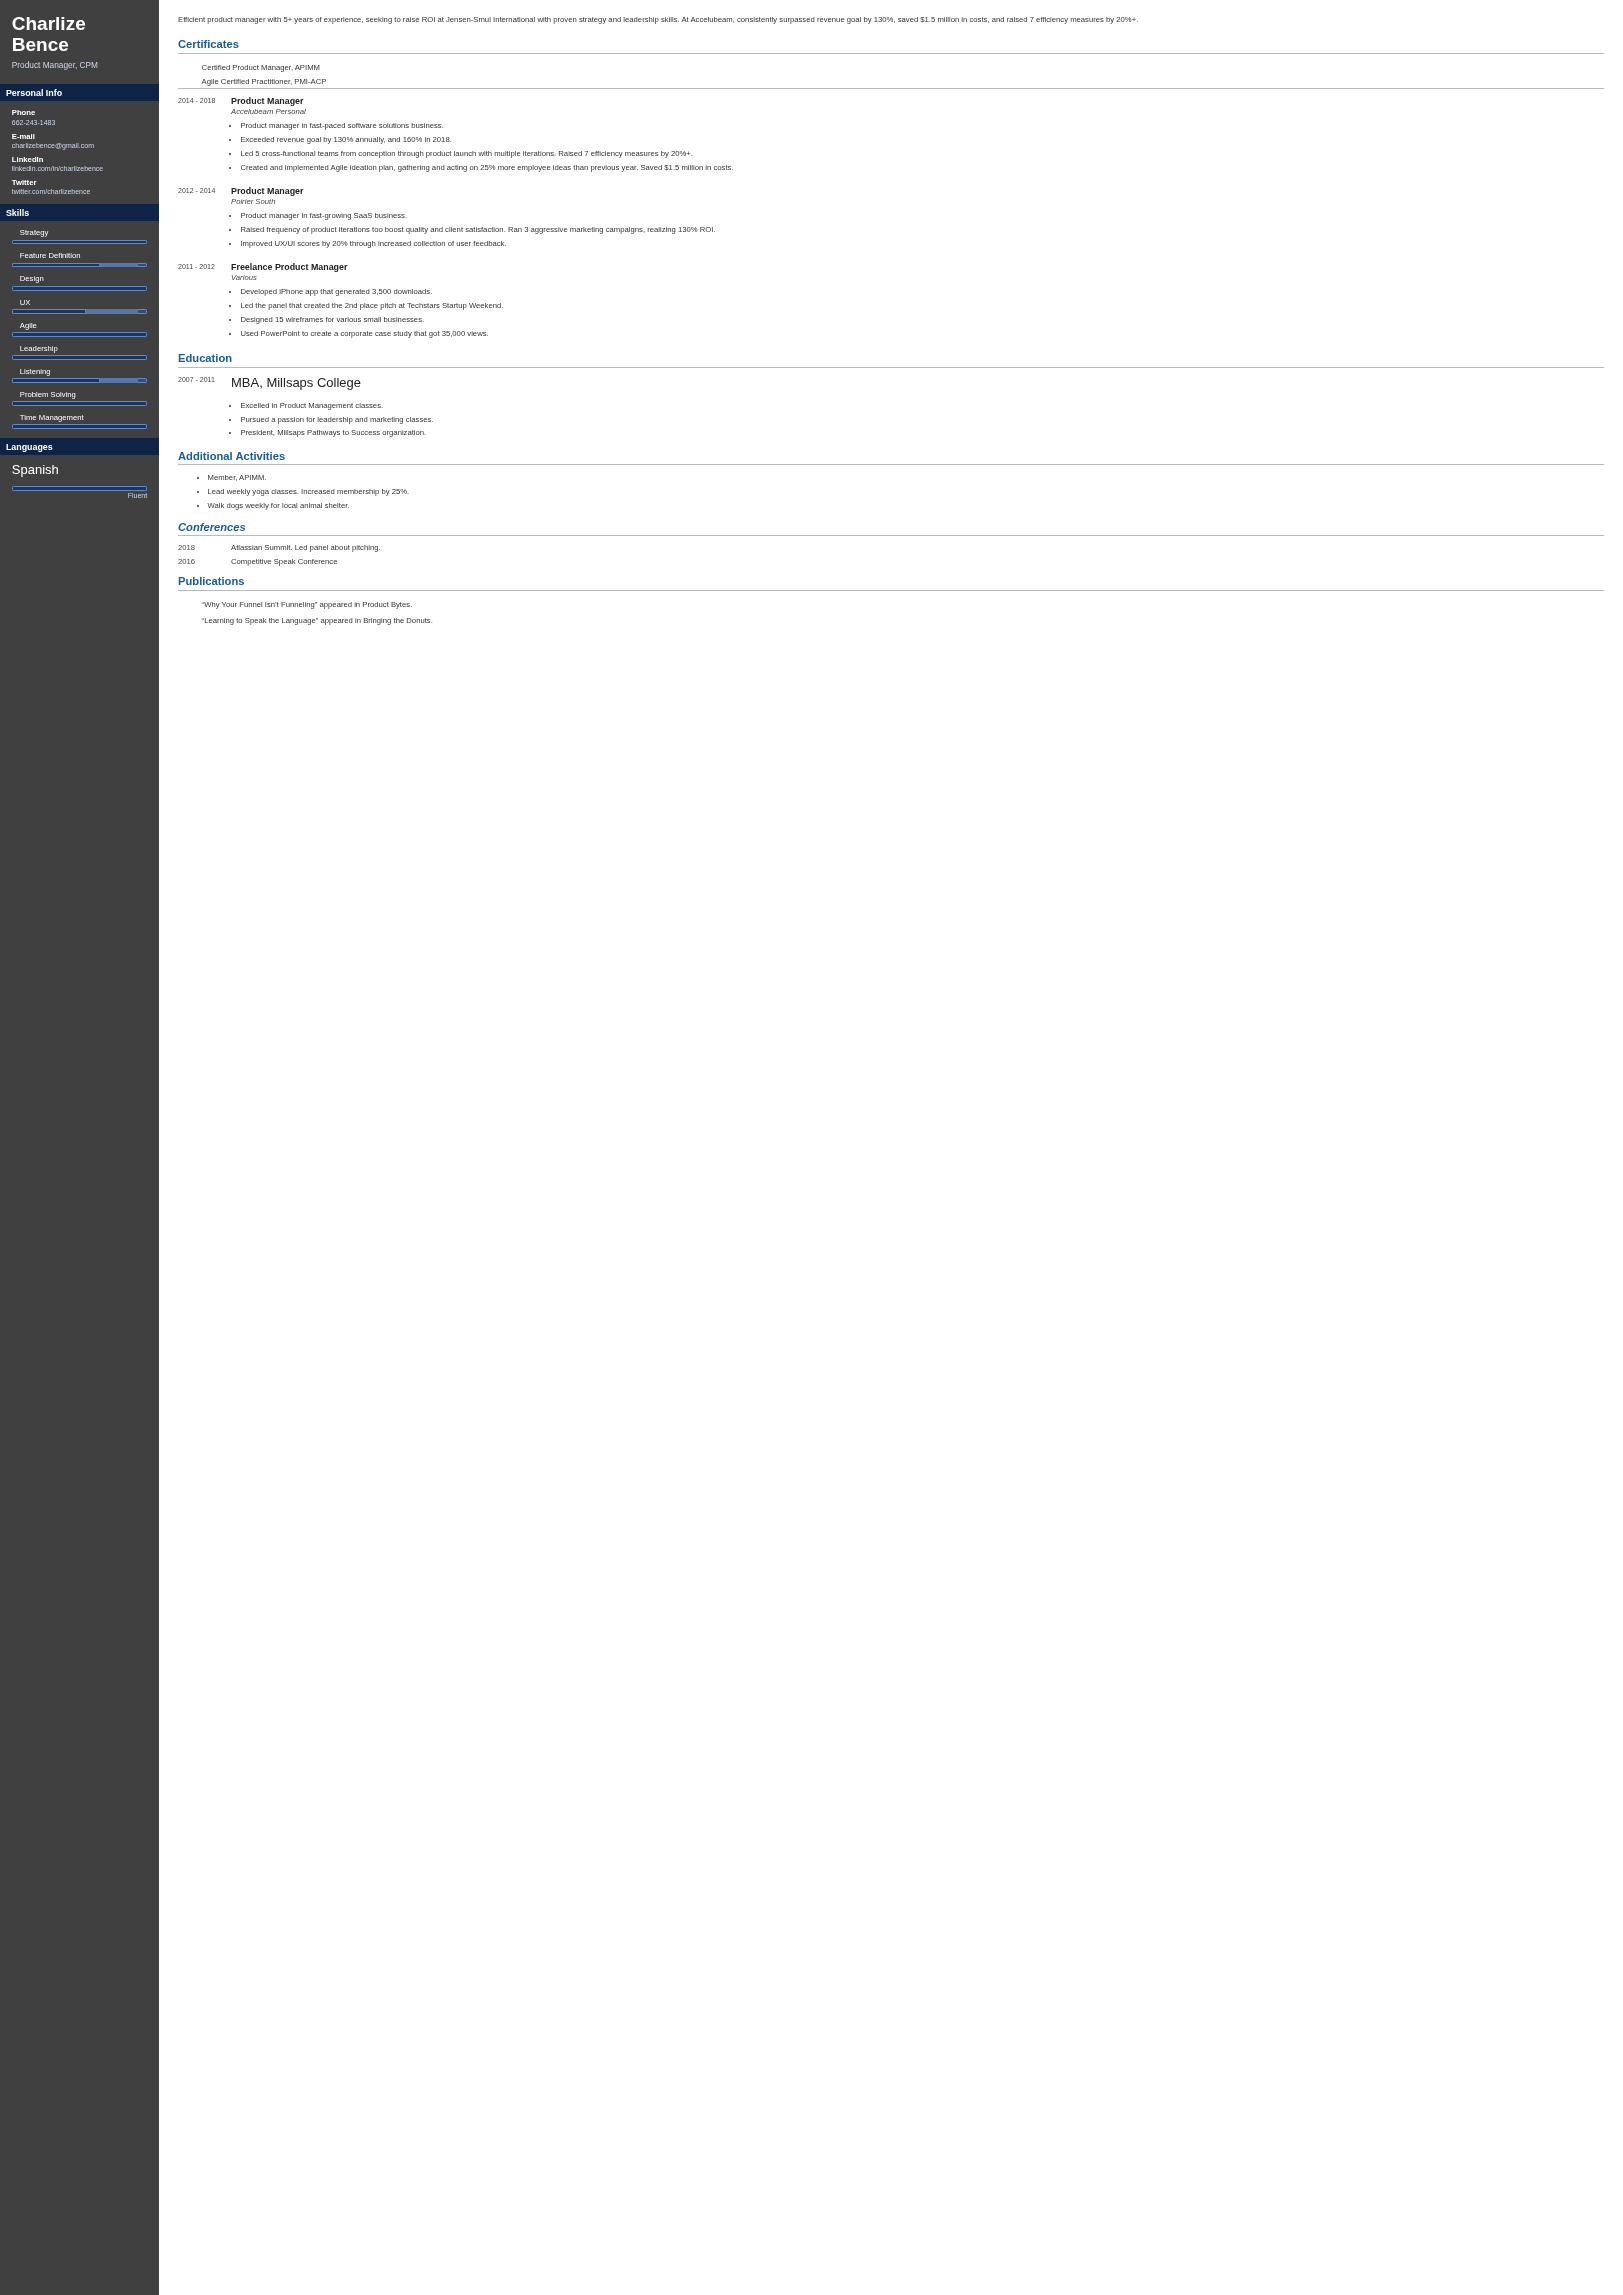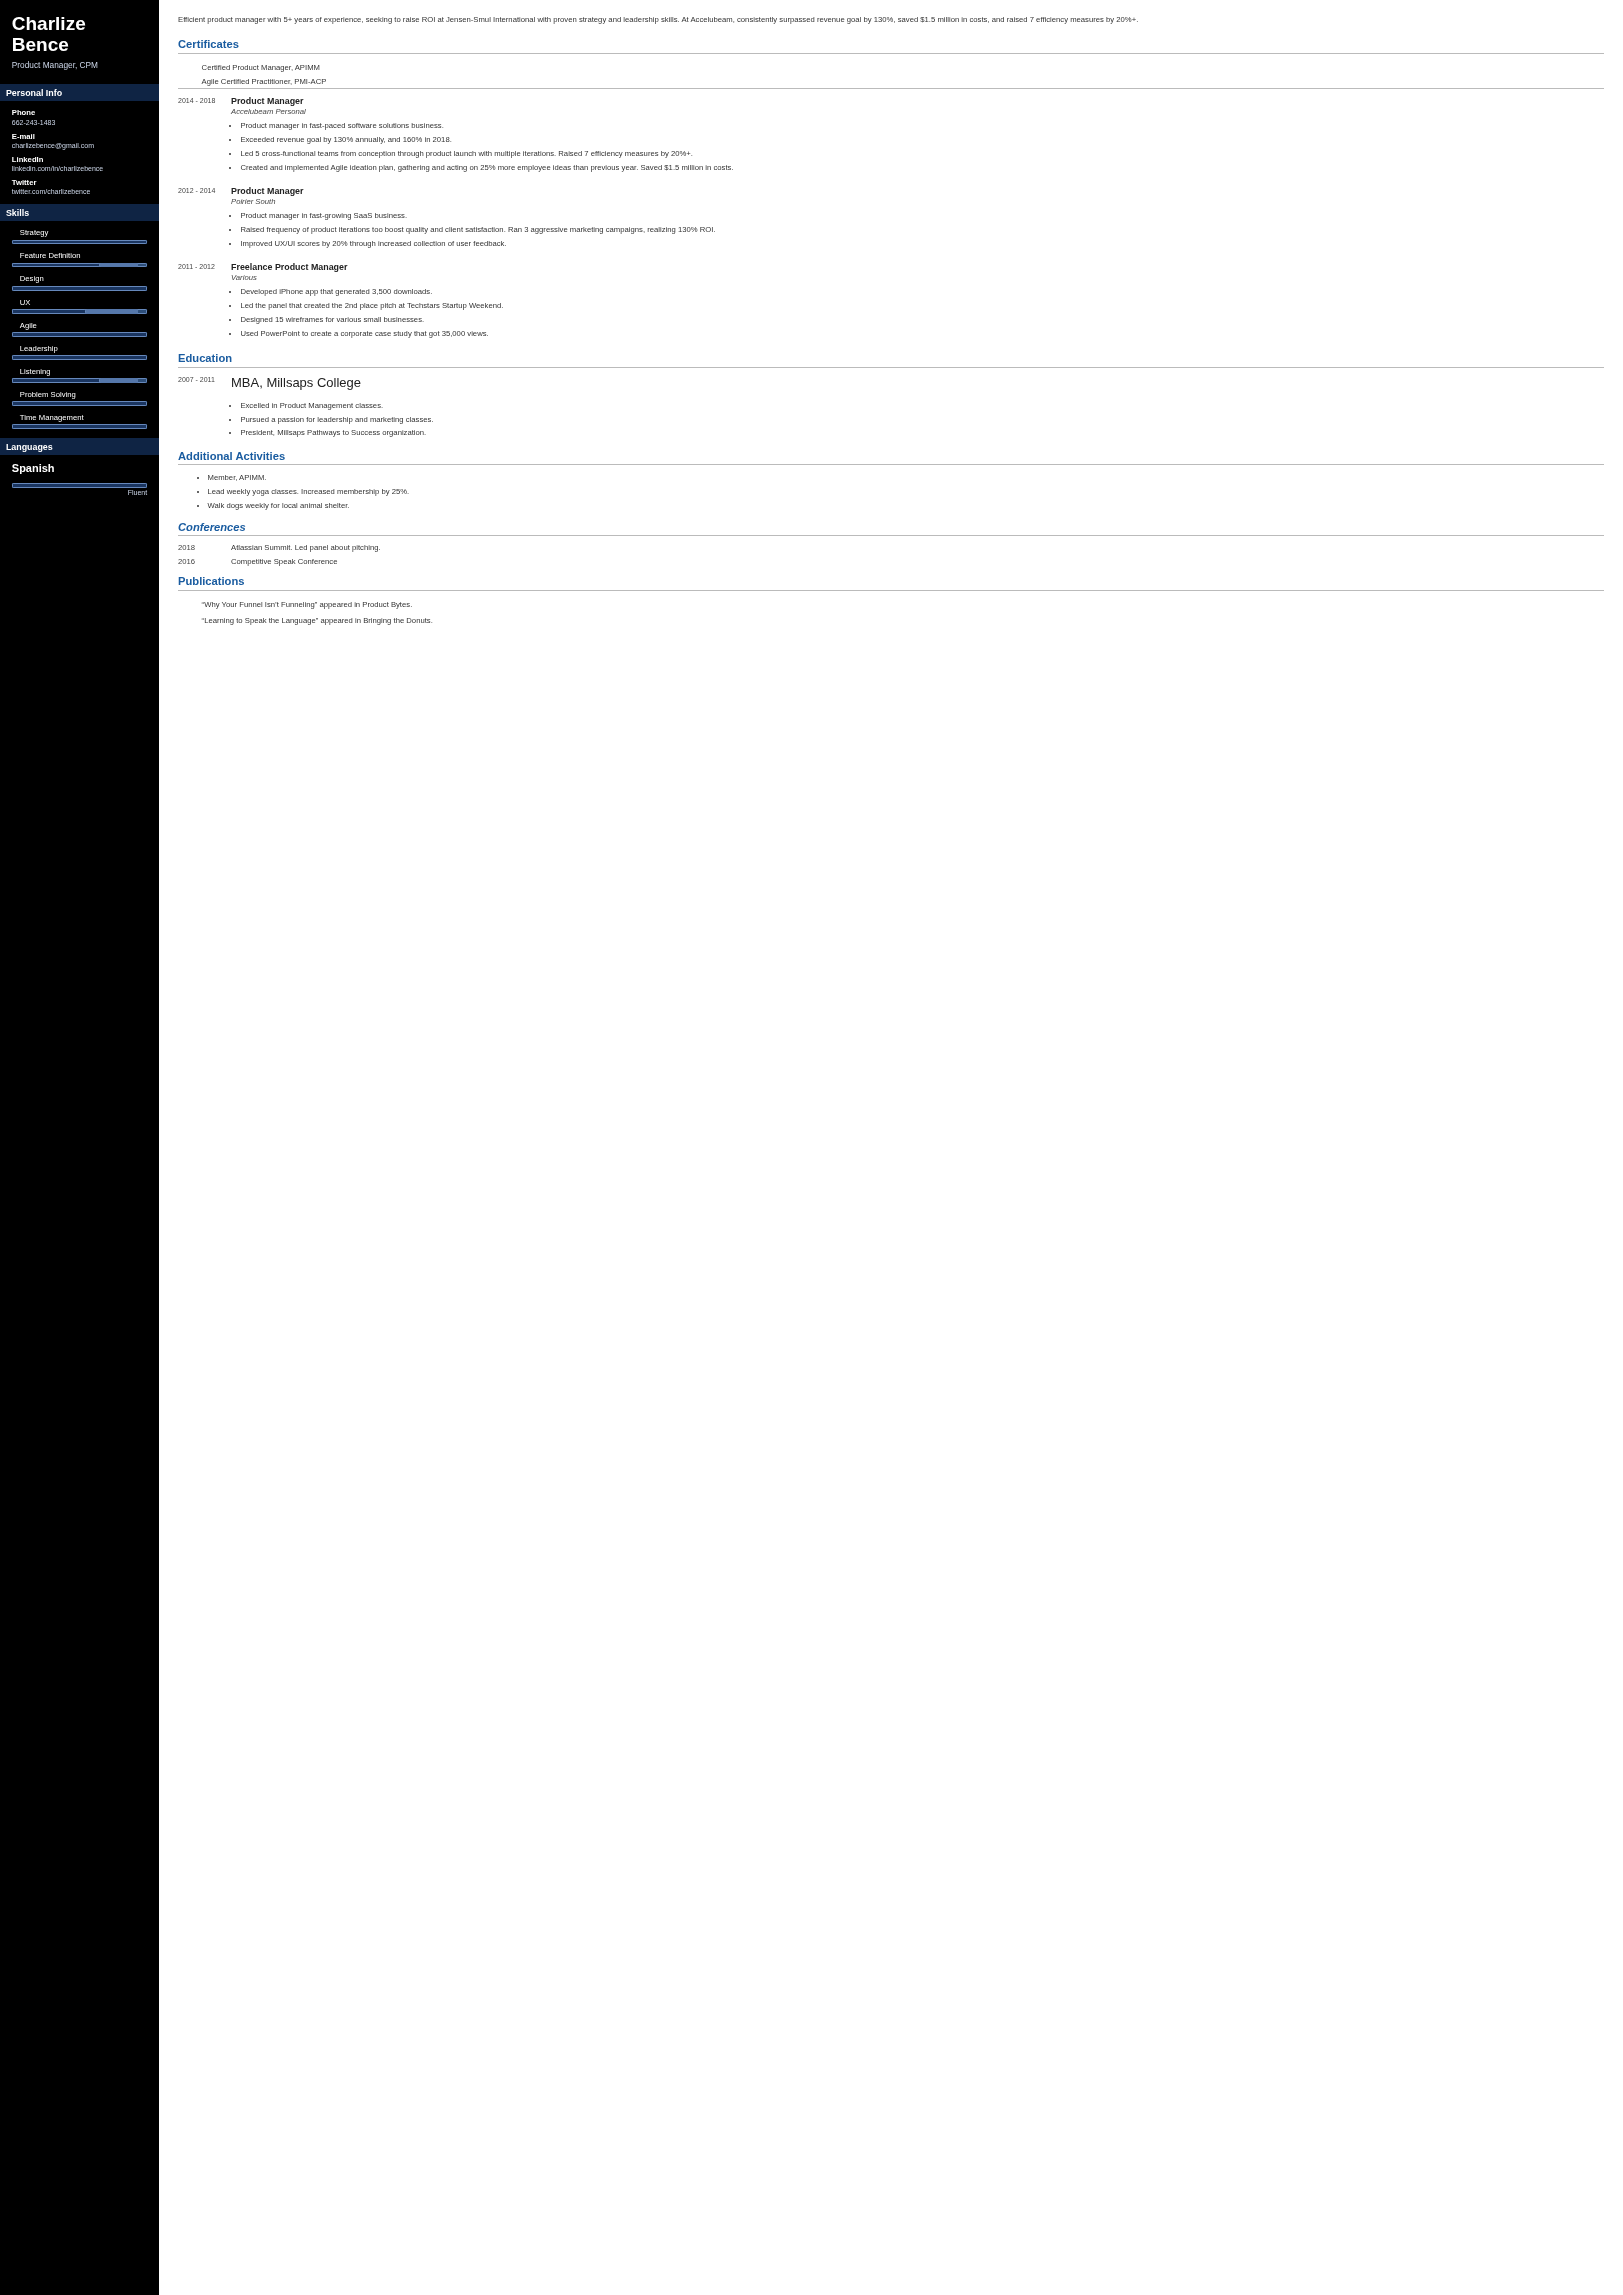--- a/index.html
+++ b/index.html
@@ -9,21 +9,21 @@
       color: #222;
       background: #fff;
       display: flex;
       min-height: 100vh;
     }
 
     
     .sidebar {
       width: 159px;
       min-width: 159px;
-      background-color: #000000;
+      background-color: #404040;
       color: #fff;
       padding: 14px 11.8px;
     }
     .sidebar-name {
       font-size: 19px;
       font-weight: 900;
       line-height: 1.1;
       margin-bottom: 4.7px;
       color: #fff;
     }
@@ -73,21 +73,21 @@
     .skill-bar-extra {
       background: #5577aa;
       height: 4.7px;
       border-radius: 1.2px;
       position: absolute;
       top: 0;
     }
 
     
     .lang-item { margin-bottom: 5.9px; }
-    .lang-name { font-size: 11px; color: #fff; margin-bottom: 9px; font-weight: bold; }
+    .lang-name { font-size: 13px; color: #fff; margin-bottom: 9px; }
     .lang-bar-bg {
       background: #2e4f7a;
       height: 4.7px;
       border-radius: 1.2px;
       width: 100%;
       position: relative;
     }
     .lang-bar-fill {
       background: #1a3560;
       height: 4.7px;

